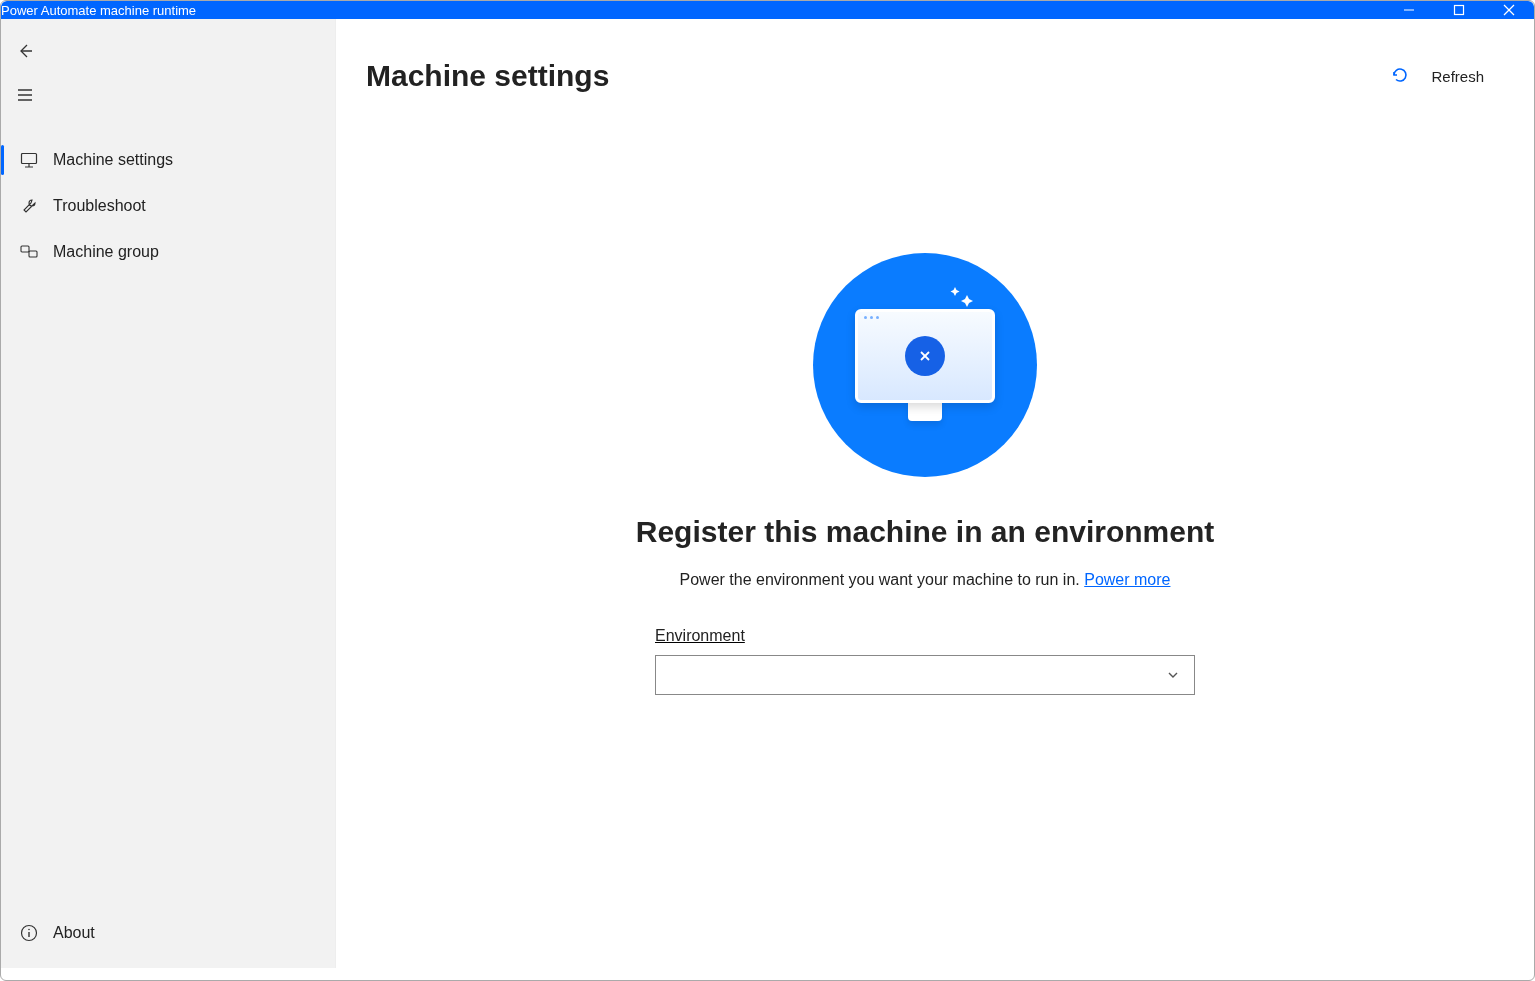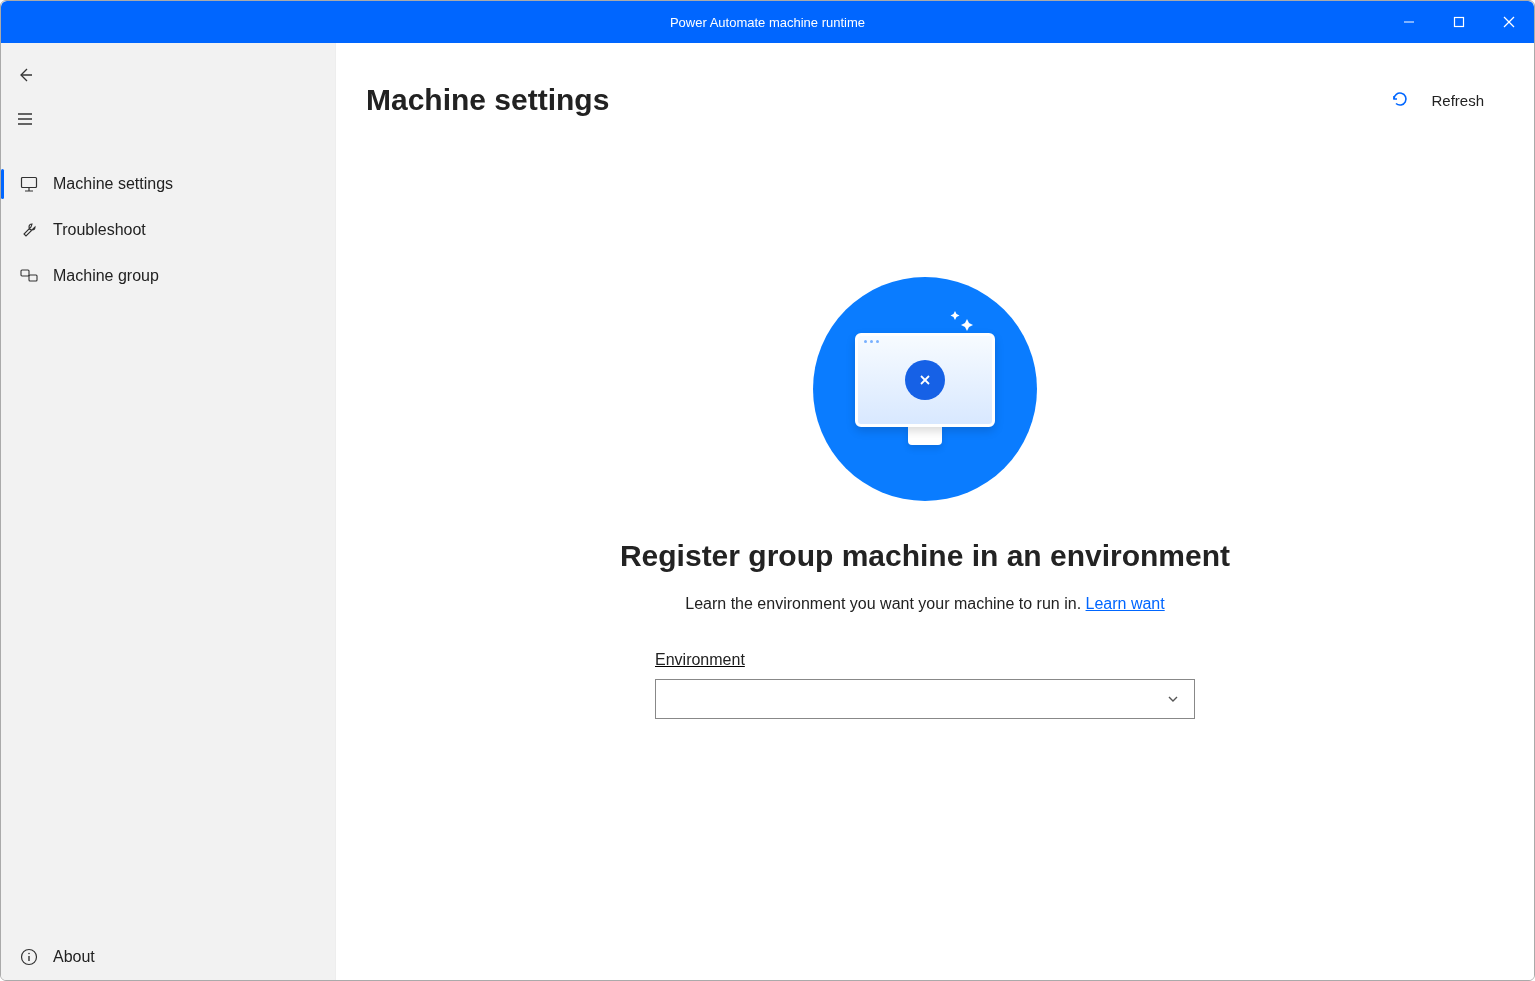--- a/index.html
+++ b/index.html
@@ -1,25 +1,25 @@
 <!DOCTYPE html>
 <html><head>
 <meta charset="utf-8">
 <style>
   * { box-sizing: border-box; margin: 0; padding: 0; font-family: "Segoe UI", -apple-system, sans-serif; }
   html, body { width: 1535px; height: 981px; overflow: hidden; }
   body { background: #fff; border: 1px solid #aaa; border-radius: 6px; }
 
   
   .titlebar {
-    height: 42px;
+    height: 18px;
     background: #0066ff;
     display: flex;
     align-items: center;
-    justify-content: center;
+    justify-content: flex-start;
     position: relative;
     color: #fff;
     font-size: 13px;
     border-top-left-radius: 6px;
     border-top-right-radius: 6px;
   }
   .titlebar .title { font-weight: 400; }
   .window-controls {
     position: absolute;
     right: 0; top: 0;
@@ -331,23 +331,23 @@
               <svg width="16" height="16" viewBox="0 0 16 16">
                   <line x1="4" y1="4" x2="12" y2="12" stroke-width="1.8"></line>
                   <line x1="12" y1="4" x2="4" y2="12" stroke-width="1.8"></line>
                 </svg>
             </div>
           </div>
           <div class="stand"></div>
         </div>
       </div>
 
-      <h2>Register group machine in an environment</h2>
+      <h2>Register this machine in an environment</h2>
       <p>
-        <span>Learn the environment you want your machine to run in. </span><a href="#">Learn want</a>
+        <span>Power the environment you want your machine to run in. </span><a href="#">Power more</a>
       </p>
 
       <div class="form">
         <label class="form-label">Environment</label>
         <div class="select">
           <svg width="14" height="14" viewBox="0 0 14 14">
               <polyline points="3,5 7,9 11,5" stroke-width="1.4"></polyline>
             </svg>
         </div>
       </div>

